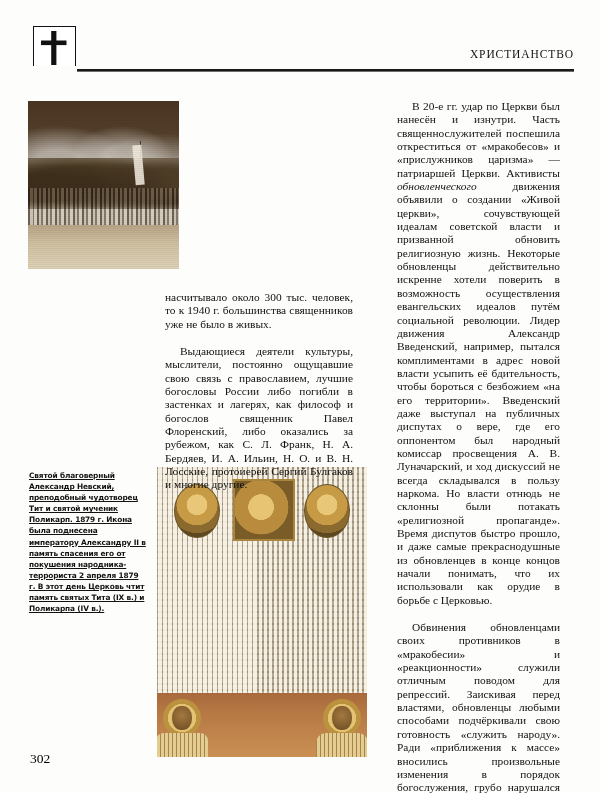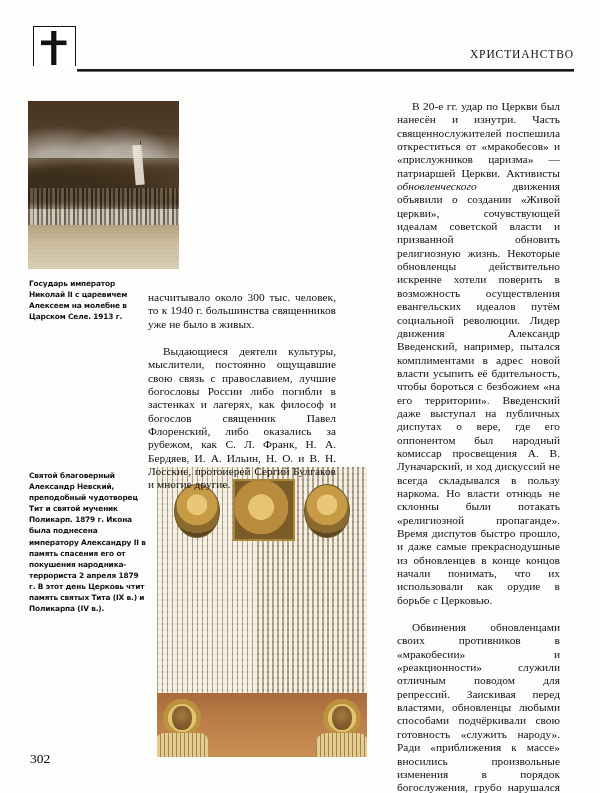--- a/index.html
+++ b/index.html
@@ -238,37 +238,37 @@
     left: 29px;
     width: 118px;
     font-family: "DejaVu Sans", sans-serif;
     font-weight: bold;
     font-size: 7.4px;
     line-height: 11.1px;
     color: #121212;
     letter-spacing: -0.15px;
   }
   .caption-photo { top: 278px; }
-  .caption-icon  { top: 470px; }
+  .caption-icon  { top: 470px; text-decoration: underline; }
 
   
   .col {
     position: absolute;
     font-family: "Liberation Serif", serif;
     font-size: 11.4px;
     line-height: 13.35px;
     text-align: justify;
     color: #111;
     hyphens: none;
   }
   .col p { margin: 14px; }
   .col p.indent { text-indent: 15px; }
 
   .col-mid {
-    left: 134px;
+    left: 151px;
     top: 277px;
     width: 216px;
   }
   .col-right {
     left: 383px;
     top: 86px;
     width: 191px;
   }
   .col-right em { font-style: italic; }
 
@@ -301,21 +301,20 @@
   <div class="photo">
     <div class="sky"></div>
     <div class="trees"></div>
     <div class="crowd"></div>
     <div class="ground"></div>
     <div class="pole"></div>
     <div class="banner"></div>
     <div class="grain"></div>
   </div>
 
-  <div class="caption caption-photo">Государь император Николай II с царевичем Алексеем на молебне в Царском Селе. 1913 г.</div>
 
   <div class="icon-image">
     <div class="bg"></div>
     <div class="ground"></div>
     <div class="medallion med-left"></div>
     <div class="medallion med-right"></div>
     <div class="center-icon"></div>
     <div class="saint saint-left">
       <div class="cloak"></div>
       <div class="halo"></div>

